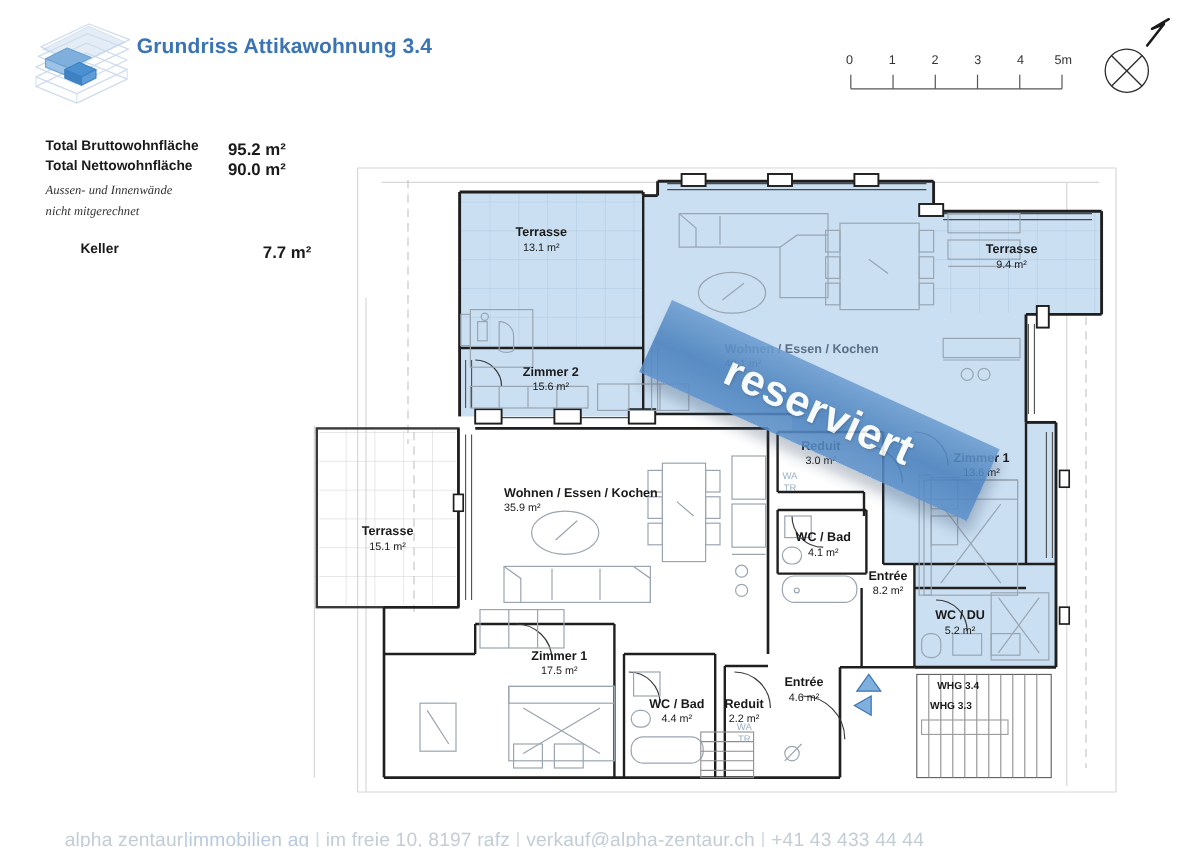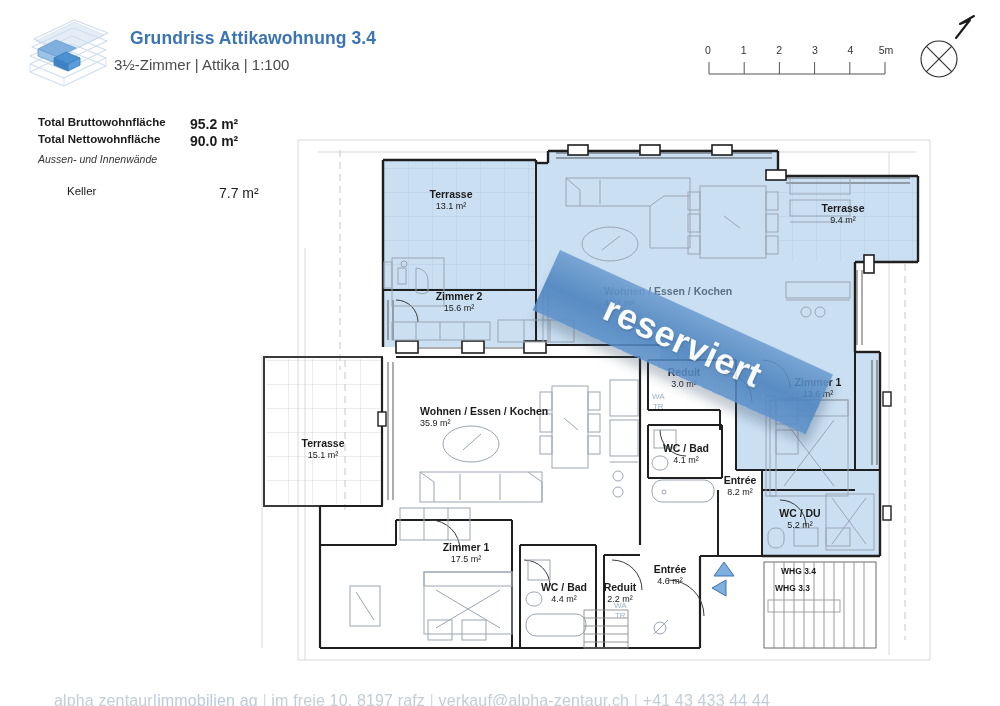--- a/index.html
+++ b/index.html
@@ -22,21 +22,20 @@
     position: absolute; left: 24px; top: 14px;
     width: 88px; height: 78px;
   }
   .header-titles {
     position: absolute; left: 114px; top: 28px;
   }
   .doc-title {
     font-size: 17.5px; font-weight: bold;
     color: #3a74b4; letter-spacing: .1px;
     line-height: 1.25;
-    margin-left: 16px;
   }
   .doc-subtitle {
     font-size: 15px; color: #4a4a4a;
     margin-top: 6px; line-height: 1.25;
   }
 
   
   .scalebar { position: absolute; left: 708px; top: 44px; width: 178px; height: 34px; }
   .scale-labels { position: relative; height: 14px; }
   .scale-labels span {
@@ -48,24 +47,24 @@
   .scale-axis { position: absolute; left: 0; top: 18px; width: 100%; height: 14px; }
 
   .compass { position: absolute; left: 918px; top: 38px; width: 42px; height: 42px; }
   .north-mark { position: absolute; left: 952px; top: 14px; width: 26px; height: 28px; }
 
   
   .stats { position: absolute; left: 38px; top: 116px; width: 242px; }
   .stat-row { position: relative; height: 17px; }
   .stat-label { position: absolute; left: 0; font-size: 11.5px; font-weight: bold; }
   .stat-value { position: absolute; left: 152px; font-size: 14px; font-weight: bold; }
-  .stat-note { font-size: 10.5px; font-style: italic; color: #333; line-height: 15px; margin-top: 2px; }
+  .stat-note { font-size: 10.5px; font-style: italic; color: #333; line-height: 15px; margin-top: 2px; font-family: Liberation Serif, serif; }
   .stat-gap { height: 18px; }
   .stat-row-plain .stat-label,
-  .stat-row-plain .stat-value { font-weight: normal; padding-left: 29px; }
+  .stat-row-plain .stat-value { font-weight: bold; padding-left: 29px; }
 
   
   #plan { position: absolute; left: 0; top: 0; width: 1000px; height: 706px; }
 
   
   .rlabel {
     position: absolute;
     text-align: center;
     transform: translateX(-50%);
     line-height: 1.18;
@@ -143,21 +142,20 @@
       <g fill="none" stroke="#d9e4ef" stroke-width="1">
         <path d="M40 64 L40 72"></path>
           <path d="M82 44 L82 52"></path>
           <path d="M6 50 L6 58"></path>
       </g>
     </svg>
   </div>
 
   <div class="header-titles">
     <div class="doc-title">Grundriss Attikawohnung 3.4</div>
-    <div class="doc-subtitle">3½-Zimmer | Attika | 1:100</div>
   </div>
 
   <div class="scalebar">
     <div class="scale-labels">
       <span style="left:0%">0</span>
       <span style="left:20%">1</span>
       <span style="left:40%">2</span>
       <span style="left:60%">3</span>
       <span style="left:80%">4</span>
       <span style="left:100%">5m</span>
@@ -189,20 +187,21 @@
   <div class="stats">
     <div class="stat-row">
       <span class="stat-label">Total Bruttowohnfläche</span>
       <span class="stat-value">95.2 m²</span>
     </div>
     <div class="stat-row">
       <span class="stat-label">Total Nettowohnfläche</span>
       <span class="stat-value">90.0 m²</span>
     </div>
     <div class="stat-note">Aussen- und Innenwände</div>
+    <div class="stat-note">nicht mitgerechnet</div>
     <div class="stat-gap"></div>
     <div class="stat-row stat-row-plain">
       <span class="stat-label">Keller</span>
       <span class="stat-value">7.7 m²</span>
     </div>
   </div>
 
   <svg id="plan" viewBox="0 0 1000 706">
     <defs>
       <pattern id="tilegrid" width="24" height="24" patternUnits="userSpaceOnUse">
@@ -498,21 +497,21 @@
       <rect x="883" y="392" width="8" height="14"></rect>
       <rect x="883" y="506" width="8" height="14"></rect>
       <rect x="378" y="412" width="8" height="14"></rect>
     </g>
   </svg>
 
   <div class="rlabel" style="left:451px; top:188px;">
     <div class="rname">Terrasse</div>
     <div class="rarea">13.1 m²</div>
   </div>
-  <div class="rlabel" style="left:459px; top:290px;">
+  <div class="rlabel" style="left:459px; top:304px;">
     <div class="rname">Zimmer 2</div>
     <div class="rarea">15.6 m²</div>
   </div>
   <div class="rlabel" style="left:843px; top:202px;">
     <div class="rname">Terrasse</div>
     <div class="rarea">9.4 m²</div>
   </div>
   <div class="rlabel left dim" style="left:604px; top:285px;">
     <div class="rname">Wohnen / Essen / Kochen</div>
     <div class="rarea">40.1 m²</div>

